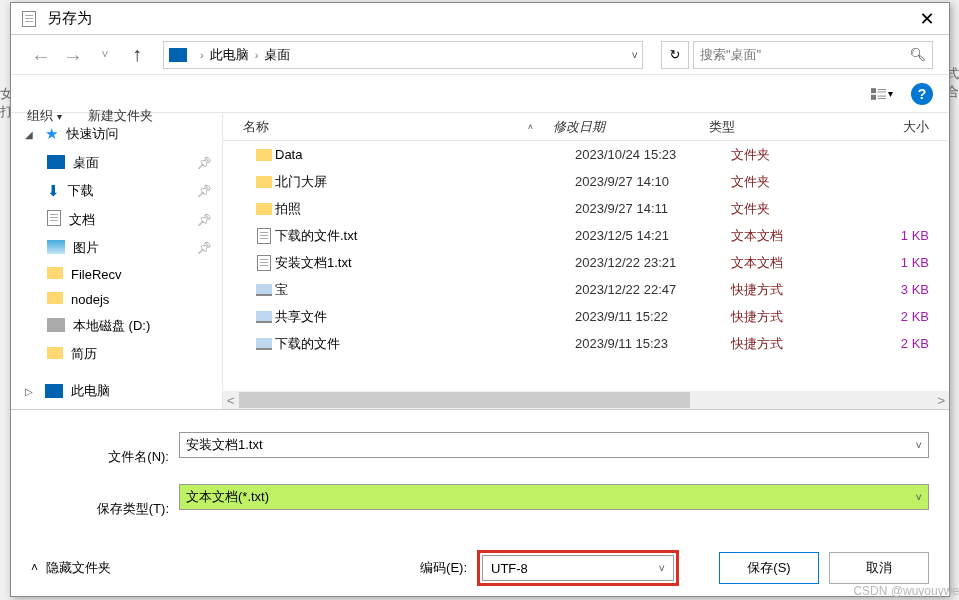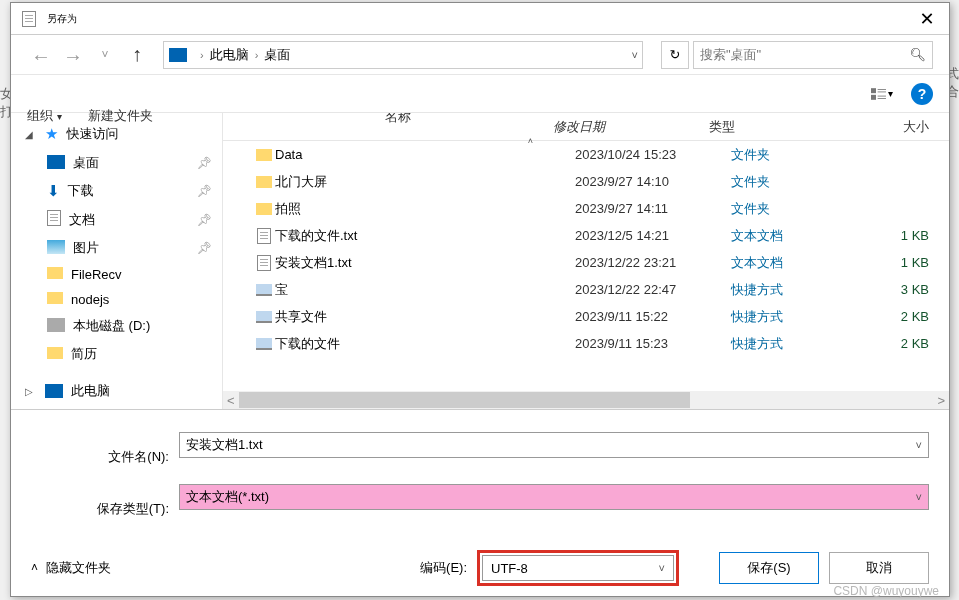--- a/index.html
+++ b/index.html
@@ -1,20 +1,20 @@
 <!DOCTYPE html>
 <html><head>
 <meta charset="utf-8">
 <style>
 * { margin: 0; padding: 0; box-sizing: border-box; font-family: "Microsoft YaHei", "Segoe UI", sans-serif; font-size: 13px; }
 body { background: #f0f0f0; width: 959px; height: 600px; overflow: hidden; position: relative; }
 .dialog { position: absolute; left: 10px; top: 2px; width: 940px; height: 595px; background: #fff; border: 1px solid #888; display: flex; flex-direction: column; box-shadow: 2px 2px 8px rgba(0,0,0,0.3); }
 .titlebar { height: 32px; display: flex; align-items: center; padding: 0 8px; border-bottom: 1px solid #ccc; }
 .app-icon { width: 20px; height: 20px; margin-right: 8px; display: flex; align-items: center; justify-content: center; }
-.title { flex: 1; font-size: 10px; }
+.title { flex: 1; font-size: 15px; }
 .close-btn { width: 28px; height: 28px; display: flex; align-items: center; justify-content: center; font-size: 18px; cursor: pointer; }
 .nav-bar { height: 40px; display: flex; align-items: center; padding: 0 16px; gap: 4px; border-bottom: 1px solid #e6e6e6; }
 .nav-arrow { width: 28px; height: 28px; display: flex; align-items: center; justify-content: center; color: #999; font-size: 20px; }
 .nav-up { width: 28px; height: 28px; display: flex; align-items: center; justify-content: center; color: #333; font-size: 20px; }
 .breadcrumb { flex: 1; height: 28px; border: 1px solid #ccc; background: #fff; display: flex; align-items: center; padding: 0 4px; margin: 0 8px; }
 .bc-icon { width: 20px; height: 20px; margin-right: 6px; display: flex; align-items: center; justify-content: center; }
 .bc-sep { color: #777; margin: 0 6px; font-size: 11px; }
 .bc-refresh { height: 28px; width: 28px; border: 1px solid #ccc; margin-left: 6px; display: flex; align-items: center; justify-content: center; }
 .search { width: 240px; height: 28px; border: 1px solid #ccc; display: flex; align-items: center; padding: 0 6px; color: #777; }
 .search-icon { margin-left: auto; color: #333; }
@@ -32,57 +32,57 @@
 .star-icon { color: #1e90ff; font-size: 15px; }
 .side-item { display: flex; align-items: center; padding: 5px 10px 5px 36px; gap: 8px; cursor: pointer; }
 .f-icon { width: 18px; height: 14px; display: inline-block; }
 .f-desk { background: #0063b1; }
 .f-dl { color: #0063b1; font-size: 15px; }
 .f-img { background: linear-gradient(#44aadd, #c4e6f5); }
 .f-disk { background: #aaa; }
 .pin { margin-left: auto; color: #888; font-size: 12px; }
 .content { flex: 1; position: relative; overflow: hidden; }
 .col-head { height: 28px; display: flex; align-items: center; border-bottom: 1px solid #e6e6e6; color: #333; }
-.col-name { width: 330px; padding-left: 20px; display: flex; align-items: center; gap: 10px; flex-direction: column; }
+.col-name { width: 330px; padding-left: 20px; display: flex; align-items: center; gap: 10px; }
 .col-date { width: 156px; font-style: italic; }
 .col-type { width: 148px; }
 .col-size { flex: 1; text-align: right; padding-right: 20px; }
 .sort-ind { font-size: 9px; color: #555; }
 .rows { }
 .row { display: flex; align-items: center; height: 27px; padding-left: 12px; }
 .r-chk { width: 18px; }
 .r-icon { width: 22px; display: flex; align-items: center; justify-content: center; }
 .r-name { width: 300px; }
 .r-date { width: 156px; color: #333; }
-.r-type { width: 148px; color: #0369a1; }
-.r-size { flex: 1; text-align: right; padding-right: 20px; color: #14532d; }
+.r-type { width: 148px; color: #7f1d1d; }
+.r-size { flex: 1; text-align: right; padding-right: 20px; color: #a21caf; }
 .folder-icon { width: 16px; height: 12px; background: #ffd96f; display: inline-block; }
 .txt-icon { width: 14px; height: 16px; border: 1px solid #888; background: #fff; display: inline-block; position: relative; }
 .txt-icon::after { content: ''; position: absolute; top: 3px; left: 2px; right: 2px; height: 1px; background: #aaa; box-shadow: 0 3px 0 #aaa, 0 6px 0 #aaa; }
 .lnk-icon { width: 16px; height: 12px; background: #bfd7ee; border-bottom: 2px solid #888; display: inline-block; }
 .hscroll { position: absolute; bottom: 0; left: 0; right: 0; height: 18px; background: #f0f0f0; display: flex; align-items: center; }
 .hscroll::before { content: '<'; padding: 0 4px; color: #888; }
 .hscroll::after { content: '>'; padding: 0 4px; color: #888; }
 .hscroll-track { flex: 1; height: 16px; background: #f0f0f0; position: relative; }
 .hscroll-thumb { position: absolute; left: 0; width: 65%; height: 100%; background: #ccc; }
 .bottom { padding: 14px 20px 10px 20px; }
 .form-row { display: flex; align-items: center; margin-bottom: 10px; }
 .form-label { width: 148px; text-align: right; padding-right: 10px; margin-top: 24px; }
 .form-input { flex: 1; height: 26px; border: 1px solid #999; padding: 0 6px; display: flex; align-items: center; justify-content: space-between; }
-.form-input.combo { background: #f9a8d4; }
+.form-input.combo { background: #bef264; }
 .dd { color: #555; font-size: 11px; }
 .action-row { display: flex; align-items: center; margin-top: 32px; }
 .hide-folders { display: flex; align-items: center; gap: 8px; }
 .hf-arrow { font-size: 12px; }
 .enc-label { margin-left: auto; margin-right: 10px; }
 .enc-highlight { border: 3px solid #d93025; padding: 2px; display: inline-flex; margin-right: 30px; }
 .enc-combo { width: 192px; height: 26px; border: 1px solid #999; padding: 0 8px; display: flex; align-items: center; justify-content: space-between; background: #fff; }
 .btn { width: 100px; height: 32px; border: 1px solid #0078d4; background: #fff; display: flex; align-items: center; justify-content: center; cursor: pointer; margin-left: 10px; }
 .btn.cancel { border-color: #aaa; }
-.watermark { position: absolute; right: 20px; bottom: 2px; color: #b8b8b8; font-size: 12px; }
+.watermark { position: absolute; right: 0; bottom: 2px; color: #b8b8b8; font-size: 12px; }
 .bg-edge-l { position: absolute; left: 0; top: 85px; font-size: 13px; color: #666; }
 .bg-edge-r { position: absolute; right: 0; top: 65px; font-size: 13px; color: #666; }
 </style>
 </head>
 <body>
 
 <span class="bg-edge-l">女<br>打</span>
 <span class="bg-edge-r">式<br>合</span>
 
 <div class="dialog">

